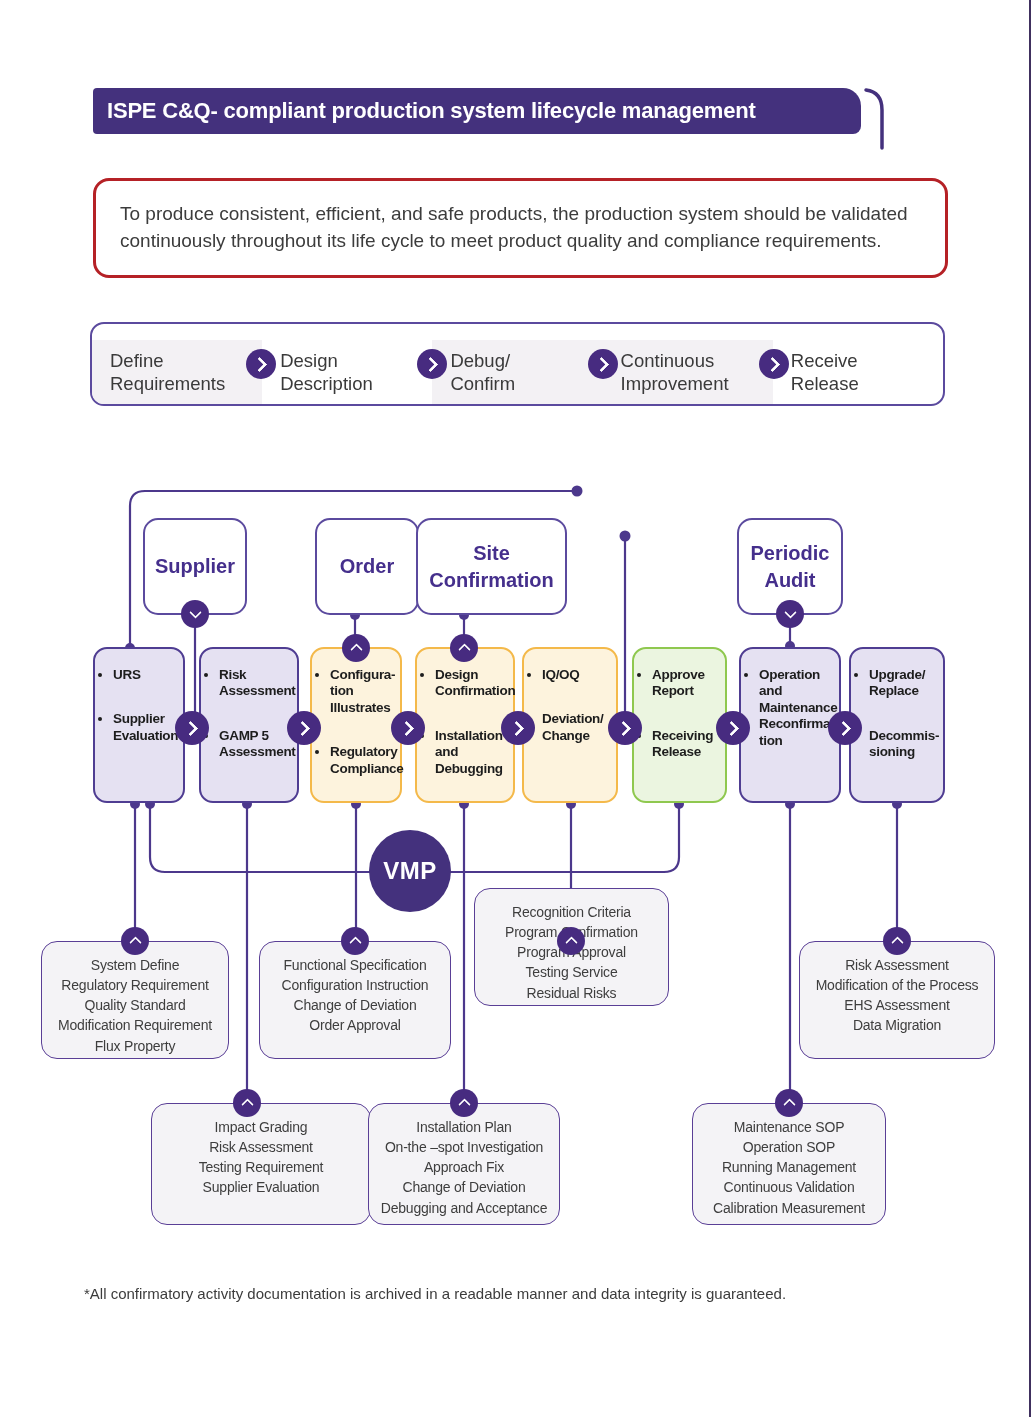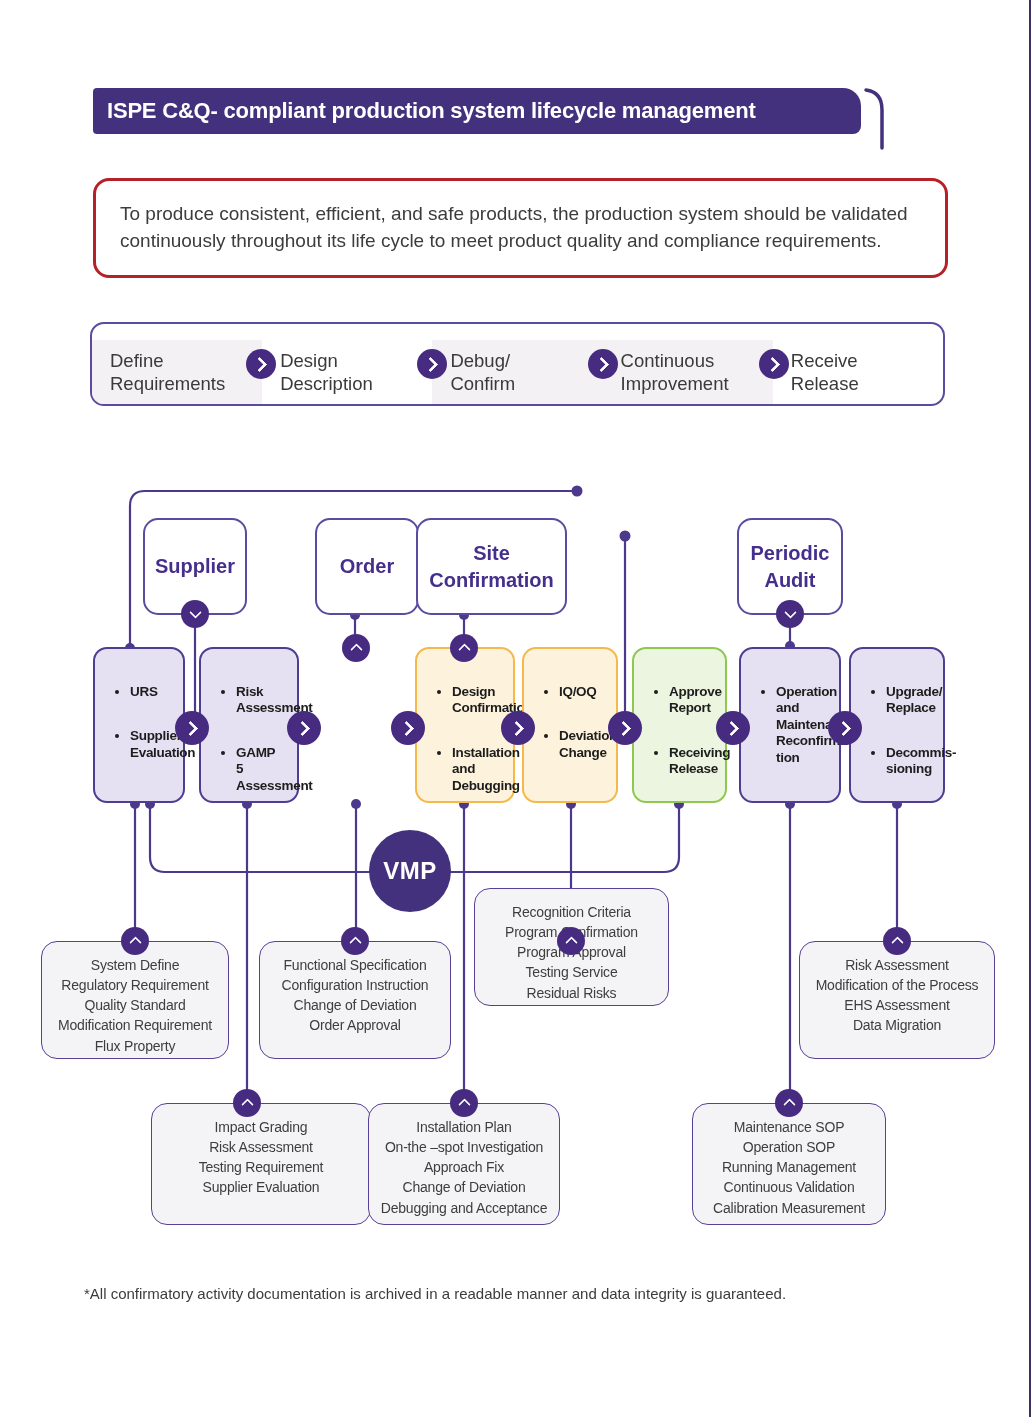--- a/index.html
+++ b/index.html
@@ -48,21 +48,21 @@
   
   .stage-box{position:absolute;background:#fff;border:2.5px solid var(--box-border-purple);border-radius:15px;
     box-sizing:border-box;display:flex;align-items:center;justify-content:center;text-align:center;
     font-size:20px;font-weight:700;color:var(--stage-text-purple);line-height:1.32;z-index:2;}
 
   
   .pbox{position:absolute;top:647px;height:156px;border-radius:14px;border:2.5px solid;box-sizing:border-box;z-index:2;}
   .pbox.lavender{background:var(--lavender-fill);border-color:var(--lavender-border);}
   .pbox.cream{background:var(--cream-fill);border-color:var(--cream-border);}
   .pbox.green{background:var(--green-fill);border-color:var(--green-border);}
-  .pbox ul{margin:17px;padding:18px 6px 6px 18px;list-style:disc;}
+  .pbox ul{margin:0;padding:18px 6px 6px 18px;list-style:disc;}
   .pbox li{font-size:13.5px;font-weight:700;color:#1d1d1d;line-height:1.22;letter-spacing:-.3px;}
   .pbox li + li{margin-top:28px;}
 
   
   .vmp{left:369px;top:830px;width:82px;height:82px;border-radius:50%;background:var(--brand-purple);
     display:flex;align-items:center;justify-content:center;color:#fff;font-size:24px;font-weight:700;
     letter-spacing:.5px;z-index:3;}
 
   
   .card{position:absolute;background:var(--card-fill);border:1.8px solid var(--card-border);border-radius:16px;
@@ -175,20 +175,26 @@
         <li>URS</li>
         <li>Supplier Evaluation</li>
       </ul>
   </div>
   <div class="pbox lavender" style="left:199px;width:100px;">
     <ul>
         <li>Risk Assessment</li>
         <li>GAMP 5 Assessment</li>
       </ul>
   </div>
+  <div class="pbox cream" style="left:310px;width:92px;">
+    <ul>
+        <li>Configura-tion Illustrates</li>
+        <li>Regulatory Compliance</li>
+      </ul>
+  </div>
   <div class="pbox cream" style="left:415px;width:100px;">
     <ul>
         <li>Design Confirmation</li>
         <li>Installation and Debugging</li>
       </ul>
   </div>
   <div class="pbox cream" style="left:522px;width:96px;">
     <ul>
         <li>IQ/OQ</li>
         <li>Deviation/ Change</li>

